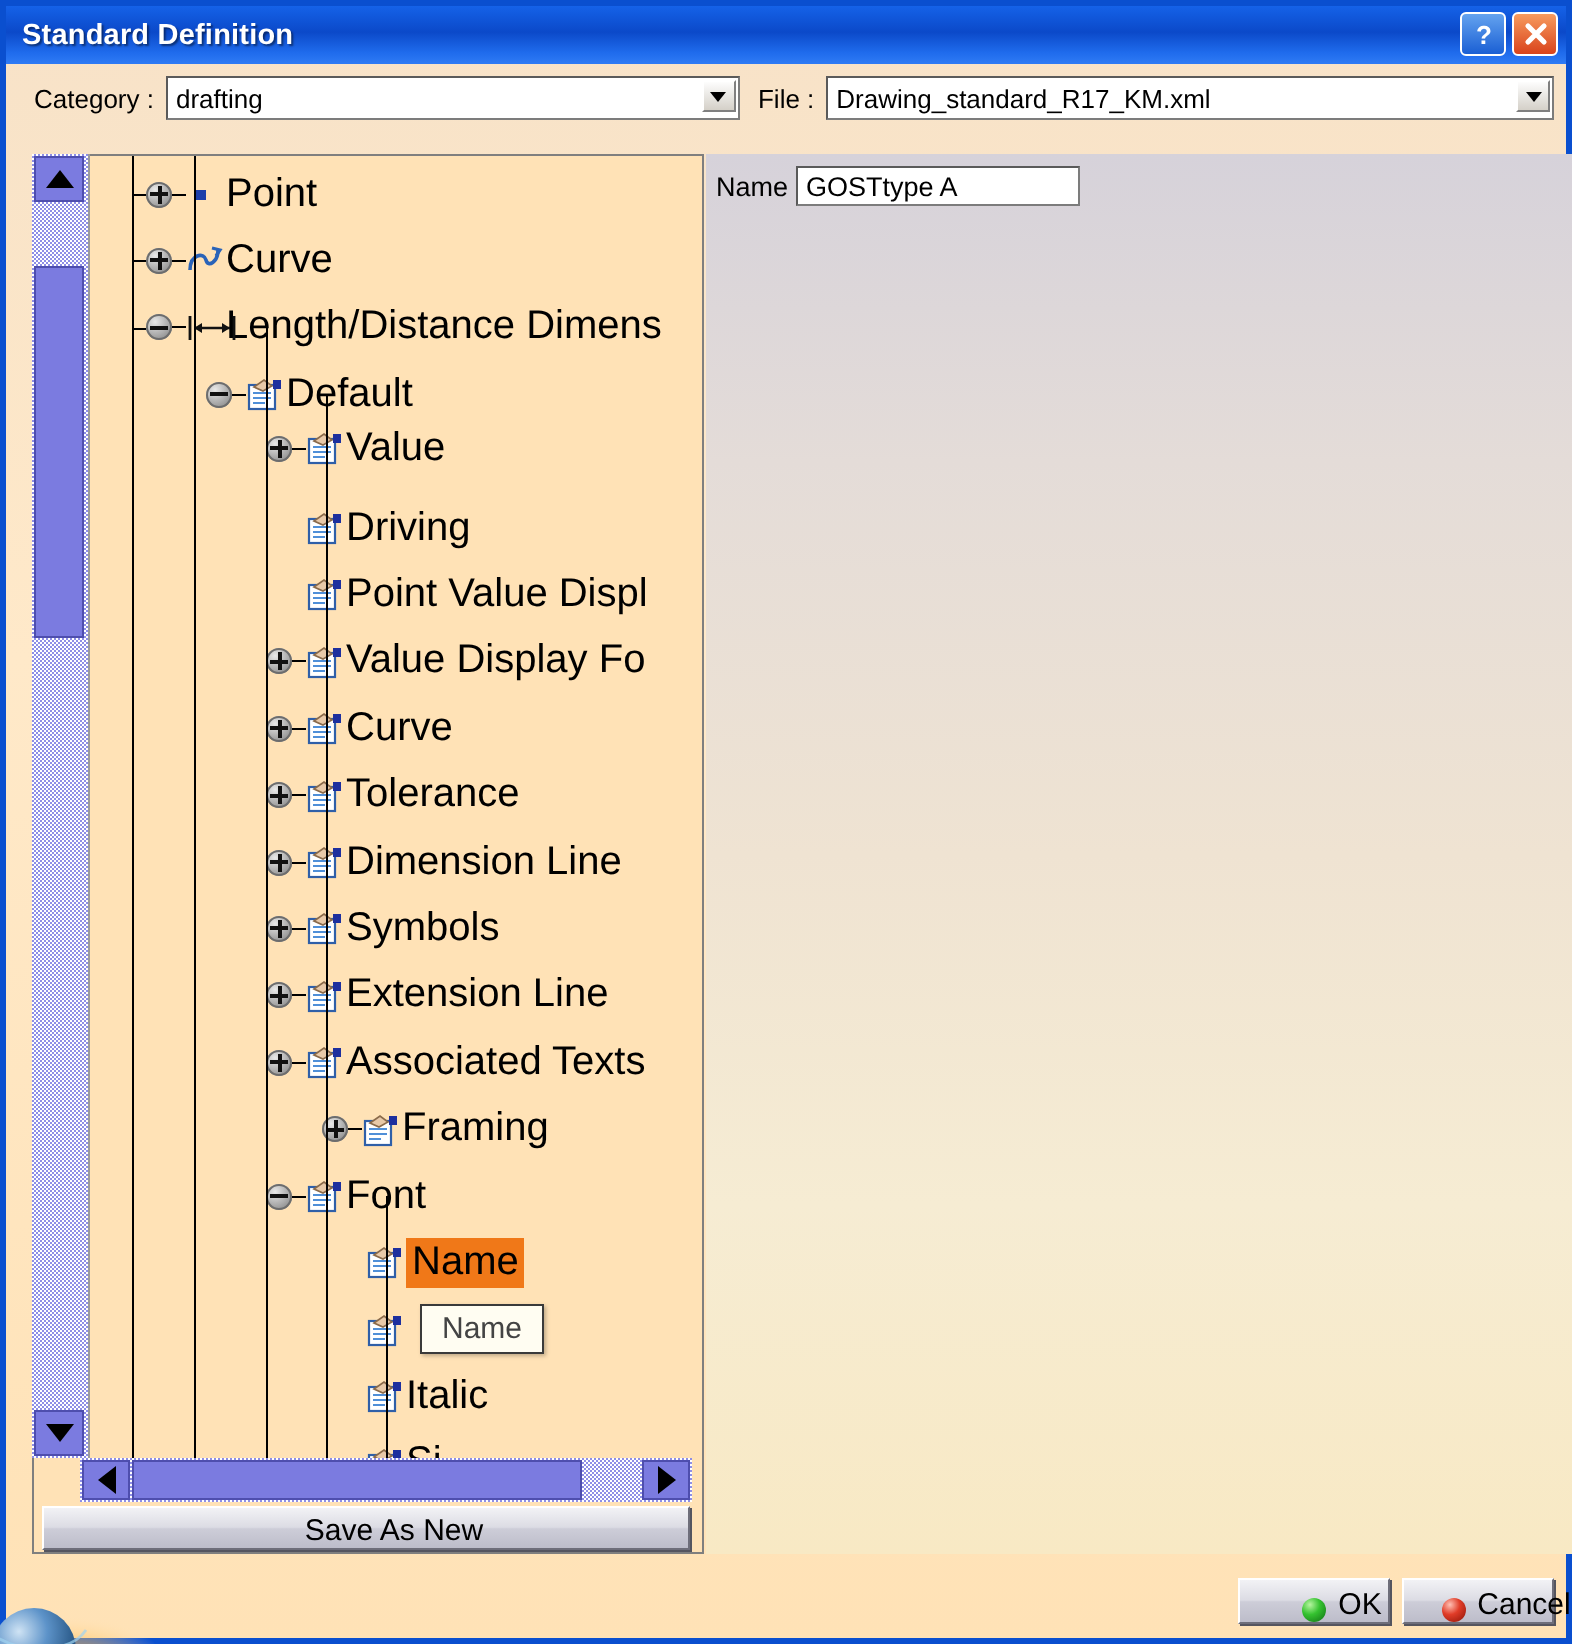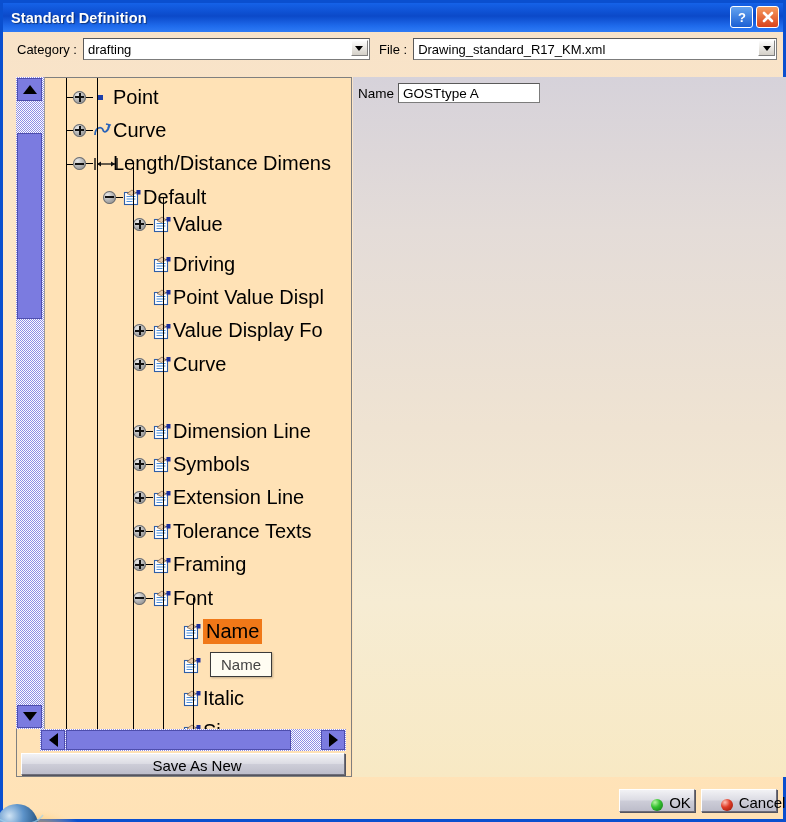--- a/index.html
+++ b/index.html
@@ -295,20 +295,31 @@
           <span class="pm plus"></span>
           <span class="connector"></span>
           <span class="docicon"><svg width="19" height="17" viewBox="0 0 19 17">
               <rect x="1.5" y="3.5" width="13" height="12" fill="#ffffff" stroke="#2f5fa8" stroke-width="1.1"></rect>
               <path d="M3.5 7.5 H12.5 M3.5 10 H12.5 M3.5 12.5 H9.5" stroke="#4f8fd8" stroke-width="1.1"></path>
               <path d="M4 4.5 L9 1 L13 4 L8.5 6.5 Z" fill="#e8c9a8" stroke="#8a6a4a" stroke-width="0.8"></path>
               <rect x="13.5" y="1" width="4" height="4.5" fill="#1d2f9e"></rect>
             </svg></span>
           <span class="tlabel">Curve</span>
         </div>
+        <div class="tnode" style="left: 85px; top: 306.6px;">
+          <span class="pm plus"></span>
+          <span class="connector"></span>
+          <span class="docicon"><svg width="19" height="17" viewBox="0 0 19 17">
+              <rect x="1.5" y="3.5" width="13" height="12" fill="#ffffff" stroke="#2f5fa8" stroke-width="1.1"></rect>
+              <path d="M3.5 7.5 H12.5 M3.5 10 H12.5 M3.5 12.5 H9.5" stroke="#4f8fd8" stroke-width="1.1"></path>
+              <path d="M4 4.5 L9 1 L13 4 L8.5 6.5 Z" fill="#e8c9a8" stroke="#8a6a4a" stroke-width="0.8"></path>
+              <rect x="13.5" y="1" width="4" height="4.5" fill="#1d2f9e"></rect>
+            </svg></span>
+          <span class="tlabel">Tolerance</span>
+        </div>
         <div class="tnode" style="left: 85px; top: 340px;">
           <span class="pm plus"></span>
           <span class="connector"></span>
           <span class="docicon"><svg width="19" height="17" viewBox="0 0 19 17">
               <rect x="1.5" y="3.5" width="13" height="12" fill="#ffffff" stroke="#2f5fa8" stroke-width="1.1"></rect>
               <path d="M3.5 7.5 H12.5 M3.5 10 H12.5 M3.5 12.5 H9.5" stroke="#4f8fd8" stroke-width="1.1"></path>
               <path d="M4 4.5 L9 1 L13 4 L8.5 6.5 Z" fill="#e8c9a8" stroke="#8a6a4a" stroke-width="0.8"></path>
               <rect x="13.5" y="1" width="4" height="4.5" fill="#1d2f9e"></rect>
             </svg></span>
           <span class="tlabel">Dimension Line</span>
@@ -337,23 +348,23 @@
         </div>
         <div class="tnode" style="left: 85px; top: 440.2px;">
           <span class="pm plus"></span>
           <span class="connector"></span>
           <span class="docicon"><svg width="19" height="17" viewBox="0 0 19 17">
               <rect x="1.5" y="3.5" width="13" height="12" fill="#ffffff" stroke="#2f5fa8" stroke-width="1.1"></rect>
               <path d="M3.5 7.5 H12.5 M3.5 10 H12.5 M3.5 12.5 H9.5" stroke="#4f8fd8" stroke-width="1.1"></path>
               <path d="M4 4.5 L9 1 L13 4 L8.5 6.5 Z" fill="#e8c9a8" stroke="#8a6a4a" stroke-width="0.8"></path>
               <rect x="13.5" y="1" width="4" height="4.5" fill="#1d2f9e"></rect>
             </svg></span>
-          <span class="tlabel">Tolerance Texts</span>
-        </div>
-        <div class="tnode" style="left: 85px; top: 473.6px;">
+          <span class="tlabel">Associated Texts</span>
+        </div>
+        <div class="tnode" style="left: 85px; top: 473.6px; padding-left: 28px;">
           <span class="pm plus"></span>
           <span class="connector"></span>
           <span class="docicon"><svg width="19" height="17" viewBox="0 0 19 17">
               <rect x="1.5" y="3.5" width="13" height="12" fill="#ffffff" stroke="#2f5fa8" stroke-width="1.1"></rect>
               <path d="M3.5 7.5 H12.5 M3.5 10 H12.5 M3.5 12.5 H9.5" stroke="#4f8fd8" stroke-width="1.1"></path>
               <path d="M4 4.5 L9 1 L13 4 L8.5 6.5 Z" fill="#e8c9a8" stroke="#8a6a4a" stroke-width="0.8"></path>
               <rect x="13.5" y="1" width="4" height="4.5" fill="#1d2f9e"></rect>
             </svg></span>
           <span class="tlabel">Framing</span>
         </div>

